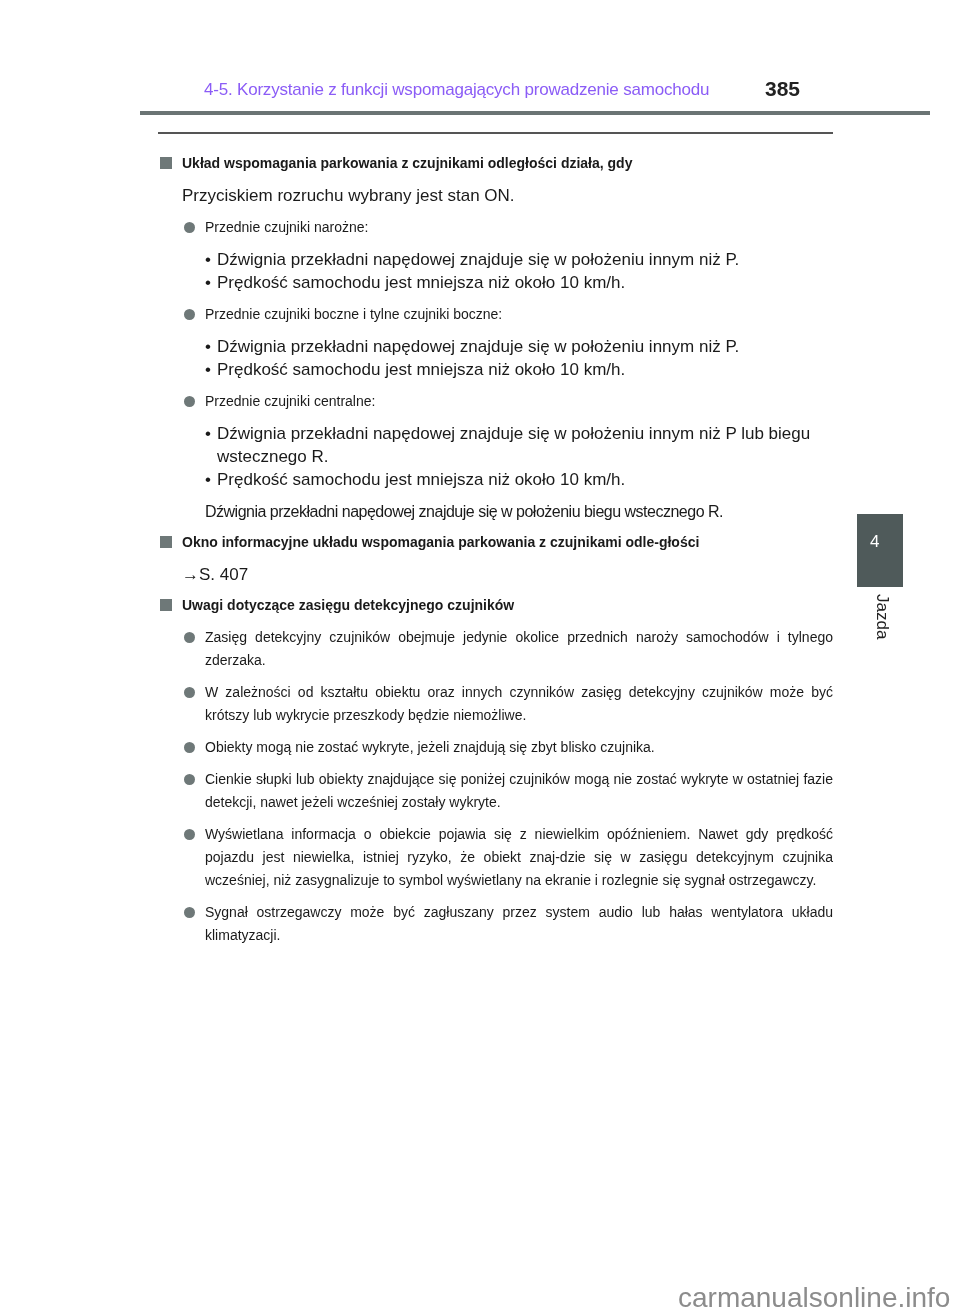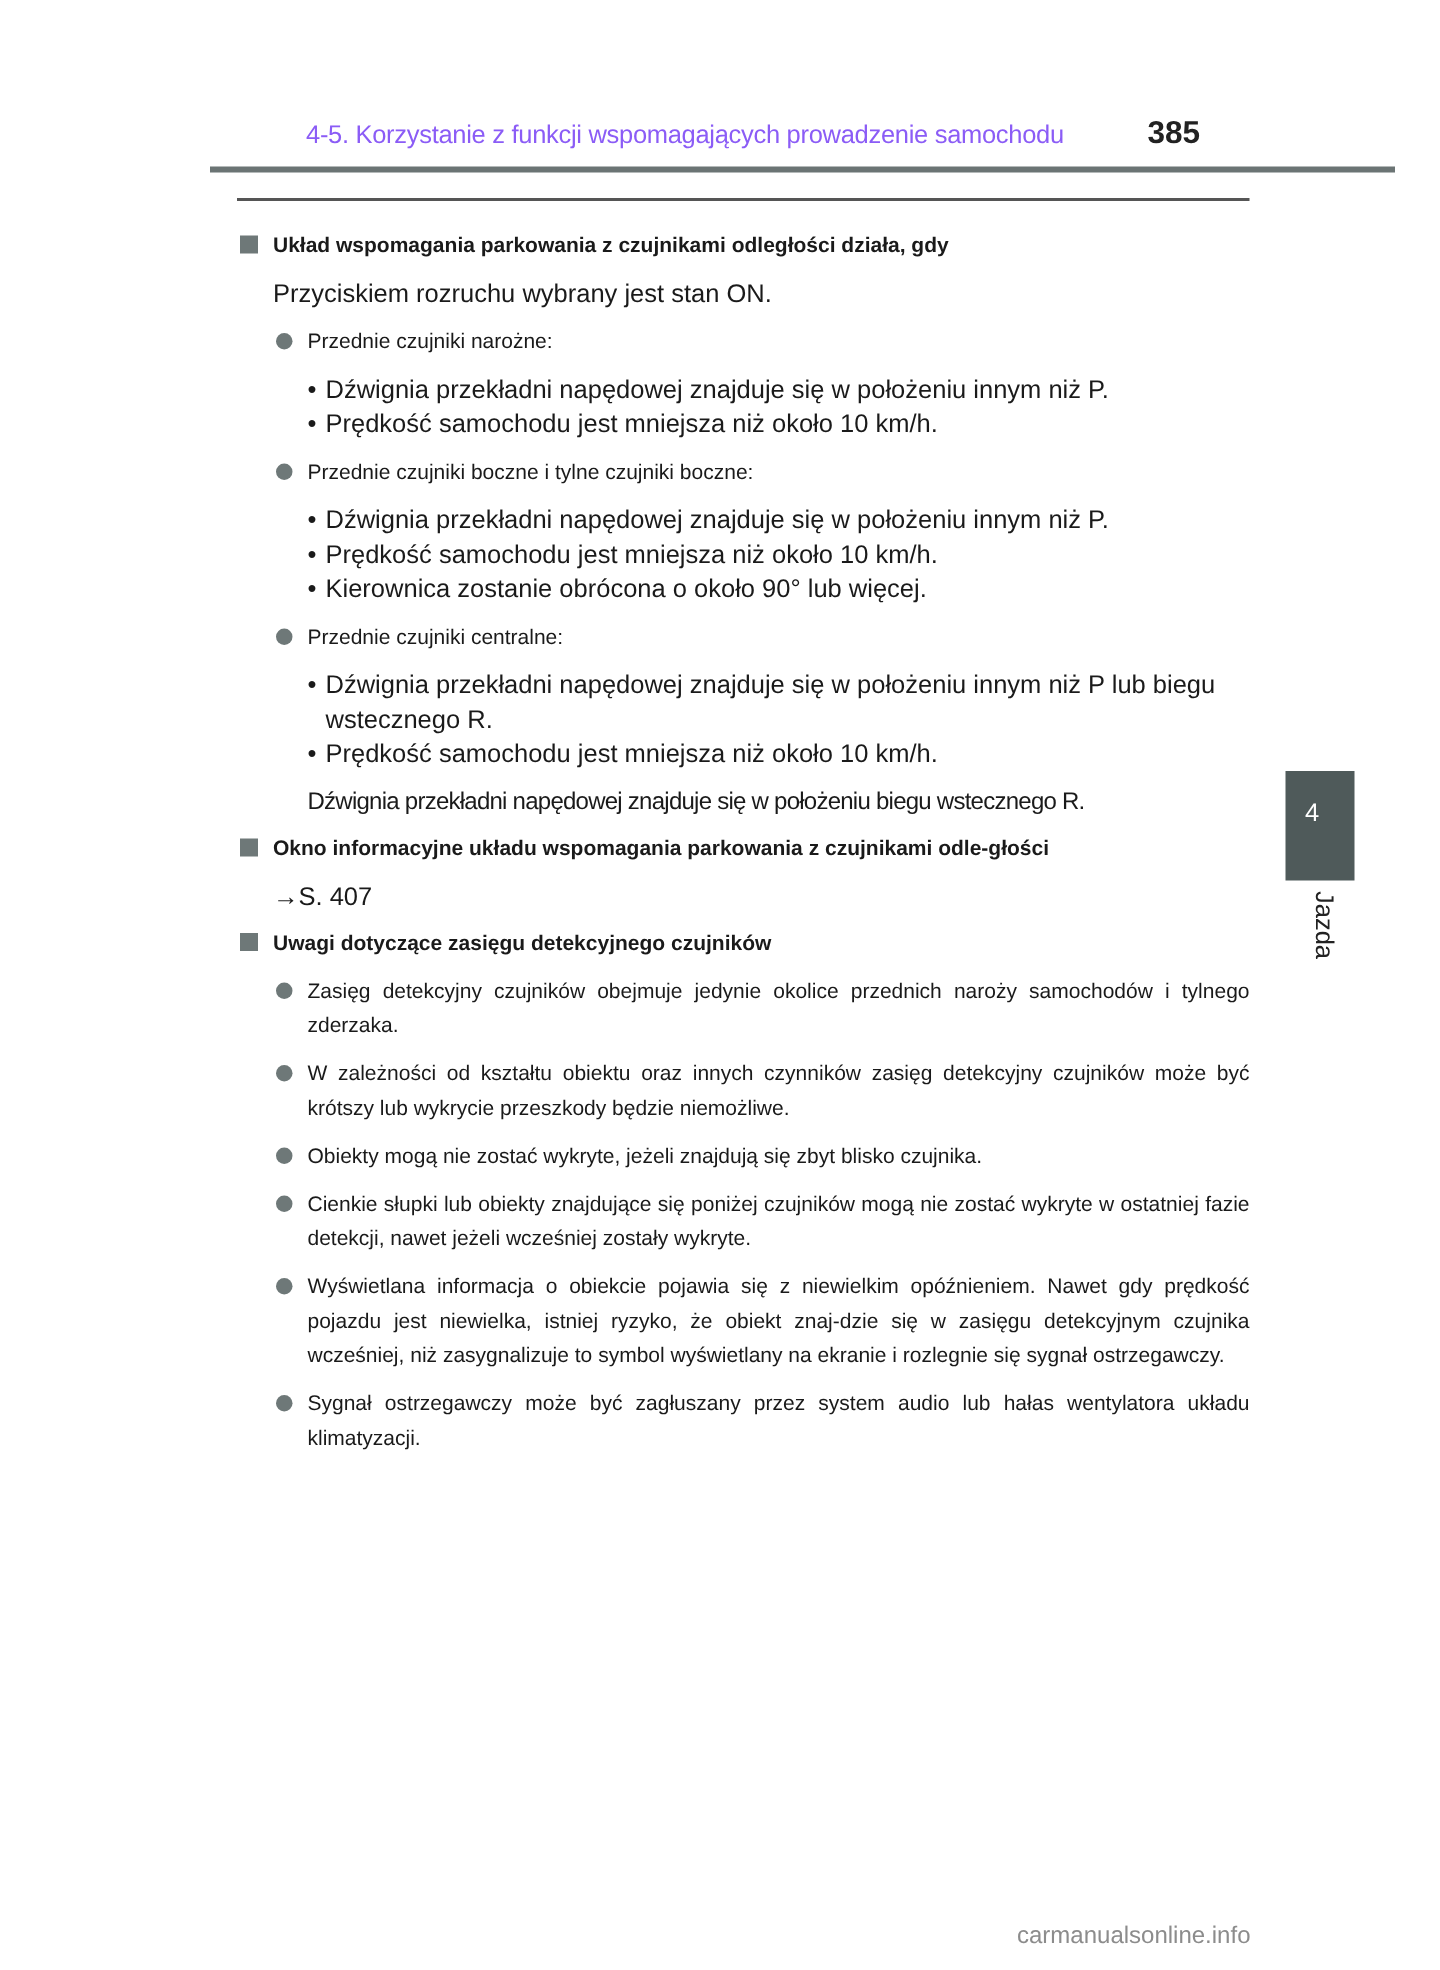--- a/index.html
+++ b/index.html
@@ -17,21 +17,21 @@
   .h { position:relative; padding-left:24px; font-weight:bold; font-size:14px; line-height:23px; margin-top:8px; }
   .h::before { content:""; position:absolute; left:2px; top:5px; width:12px; height:12px; background:#6e7878; }
   .p { font-size:17px; line-height:23px; padding-left:24px; margin-top:9px; }
   .b { position:relative; padding-left:47px; font-size:14px; line-height:23px; margin-top:9px; text-align:justify; }
   .b::before { content:""; position:absolute; left:26px; top:6px; width:11px; height:11px; border-radius:50%; background:#6e7878; }
   .sub { padding-left:47px; font-size:17px; line-height:23px; margin-top:9px; }
   .sub div { position:relative; padding-left:12px; }
   .sub div::before { content:"•"; position:absolute; left:0; top:0; }
   .note { padding-left:47px; font-size:16px; line-height:23px; margin-top:9px; letter-spacing:-0.5px; }
   .ref { padding-left:24px; font-size:17px; line-height:23px; margin-top:9px; }
-  .watermark { position:absolute; left:678px; top:1282px; font-size:16px; color:#8c8c8c; }
+  .watermark { position:absolute; left:678px; top:1282px; font-size:28px; color:#8c8c8c; }
 </style>
 </head>
 <body>
 
 <div class="header-title">4-5. Korzystanie z funkcji wspomagających prowadzenie samochodu</div>
 <div class="page-num">385</div>
 <div class="header-rule"></div>
 <div class="section-rule"></div>
 
 <div class="tab">
@@ -46,21 +46,20 @@
   <div class="b">Przednie czujniki narożne:</div>
   <div class="sub">
     <div>Dźwignia przekładni napędowej znajduje się w położeniu innym niż P.</div>
     <div>Prędkość samochodu jest mniejsza niż około 10 km/h.</div>
   </div>
 
   <div class="b">Przednie czujniki boczne i tylne czujniki boczne:</div>
   <div class="sub">
     <div>Dźwignia przekładni napędowej znajduje się w położeniu innym niż P.</div>
     <div>Prędkość samochodu jest mniejsza niż około 10 km/h.</div>
-    <div>Kierownica zostanie obrócona o około 90° lub więcej.</div>
   </div>
 
   <div class="b">Przednie czujniki centralne:</div>
   <div class="sub">
     <div>Dźwignia przekładni napędowej znajduje się w położeniu innym niż P lub biegu wstecznego R.</div>
     <div>Prędkość samochodu jest mniejsza niż około 10 km/h.</div>
   </div>
 
   <div class="note">Dźwignia przekładni napędowej znajduje się w położeniu biegu wstecznego R.</div>
 

